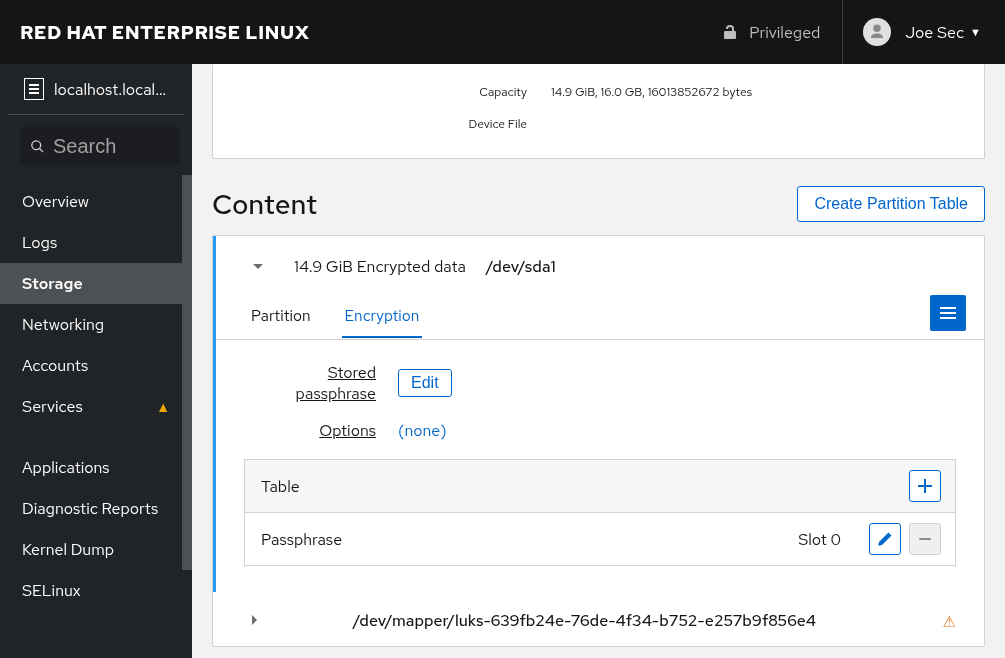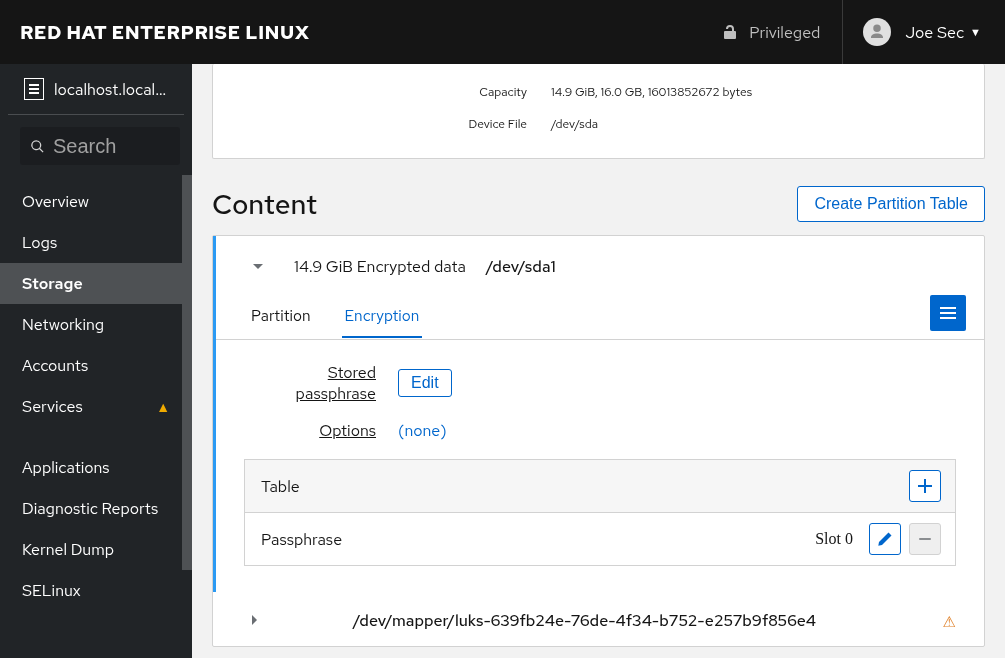--- a/index.html
+++ b/index.html
@@ -81,21 +81,21 @@
     
     .keys-box { border:1px solid #d2d2d2; margin-top:18px; }
     .keys-head { background:#f6f6f6; border-bottom:1px solid #d2d2d2; display:flex; align-items:center; justify-content:space-between; padding:10px 14px 10px 16px; }
     .keys-title { font-size:16px; }
     .icon-btn { border:1px solid #0066cc; background:#fff; width:32px; height:32px; border-radius:3px; display:flex; align-items:center; justify-content:center; cursor:pointer; }
     .icon-btn svg { fill:#0066cc; }
     .icon-btn.disabled { border:1px solid #d2d2d2; background:#efefef; cursor:default; }
     .icon-btn.disabled svg , .icon-btn.disabled .minus-g { fill:#8a8d90; background:#8a8d90; }
     .keys-row { display:flex; align-items:center; padding:10px 14px 10px 16px; font-size:16px; }
     .keys-name { flex:1; }
-    .keys-slot { margin-right:16px;font-family:Liberation Serif, serif; }
+    .keys-slot { margin-right:28px; }
     .keys-actions { display:flex; gap:8px; }
     .minus-g { width:12px; height:2px; background:#8a8d90; border-radius:1px; }
     
     .warn-row { display:flex; align-items:flex-start; padding:18px 28px 14px 34px; font-size:16px; cursor:pointer; }
     .warn-row .vol-desc2 { width:192px; padding-right:10px; }
     .warn-row .dev2 { flex:1; font-weight:500; word-break:break-all; }
     .warn-row .expander { margin-top:2px; }
     .tri { color:#e0822b; font-size:15px; margin-left:12px; margin-top:2px; }
   </style>
 </head>
@@ -181,21 +181,20 @@
 
   <div class="main">
     <div class="main-inner">
       <div class="card info-card">
         <div class="info-row">
           <div class="info-label">Capacity</div>
           <div class="info-val">14.9 GiB, 16.0 GB, 16013852672 bytes</div>
         </div>
         <div class="info-row">
           <div class="info-label">Device File</div>
-          <div class="info-val">/dev/sda</div>
         </div>
       </div>
 
       <div class="content-head">
         <div class="content-title">Content</div>
         <button class="btn-outline-primary">Create Partition Table</button>
       </div>
 
       <div class="card content-card">
         <div class="expanded">

